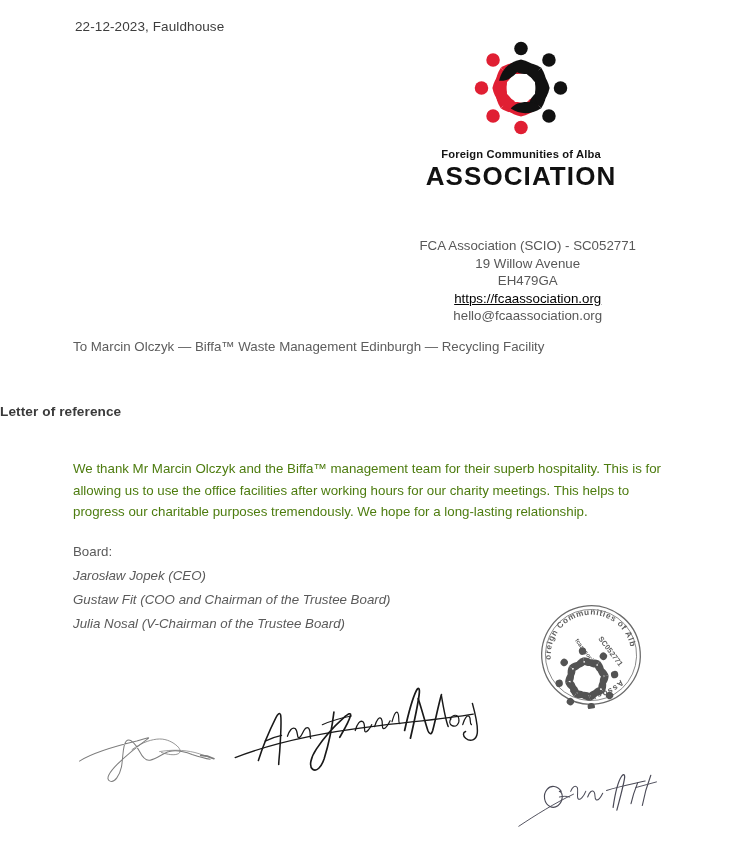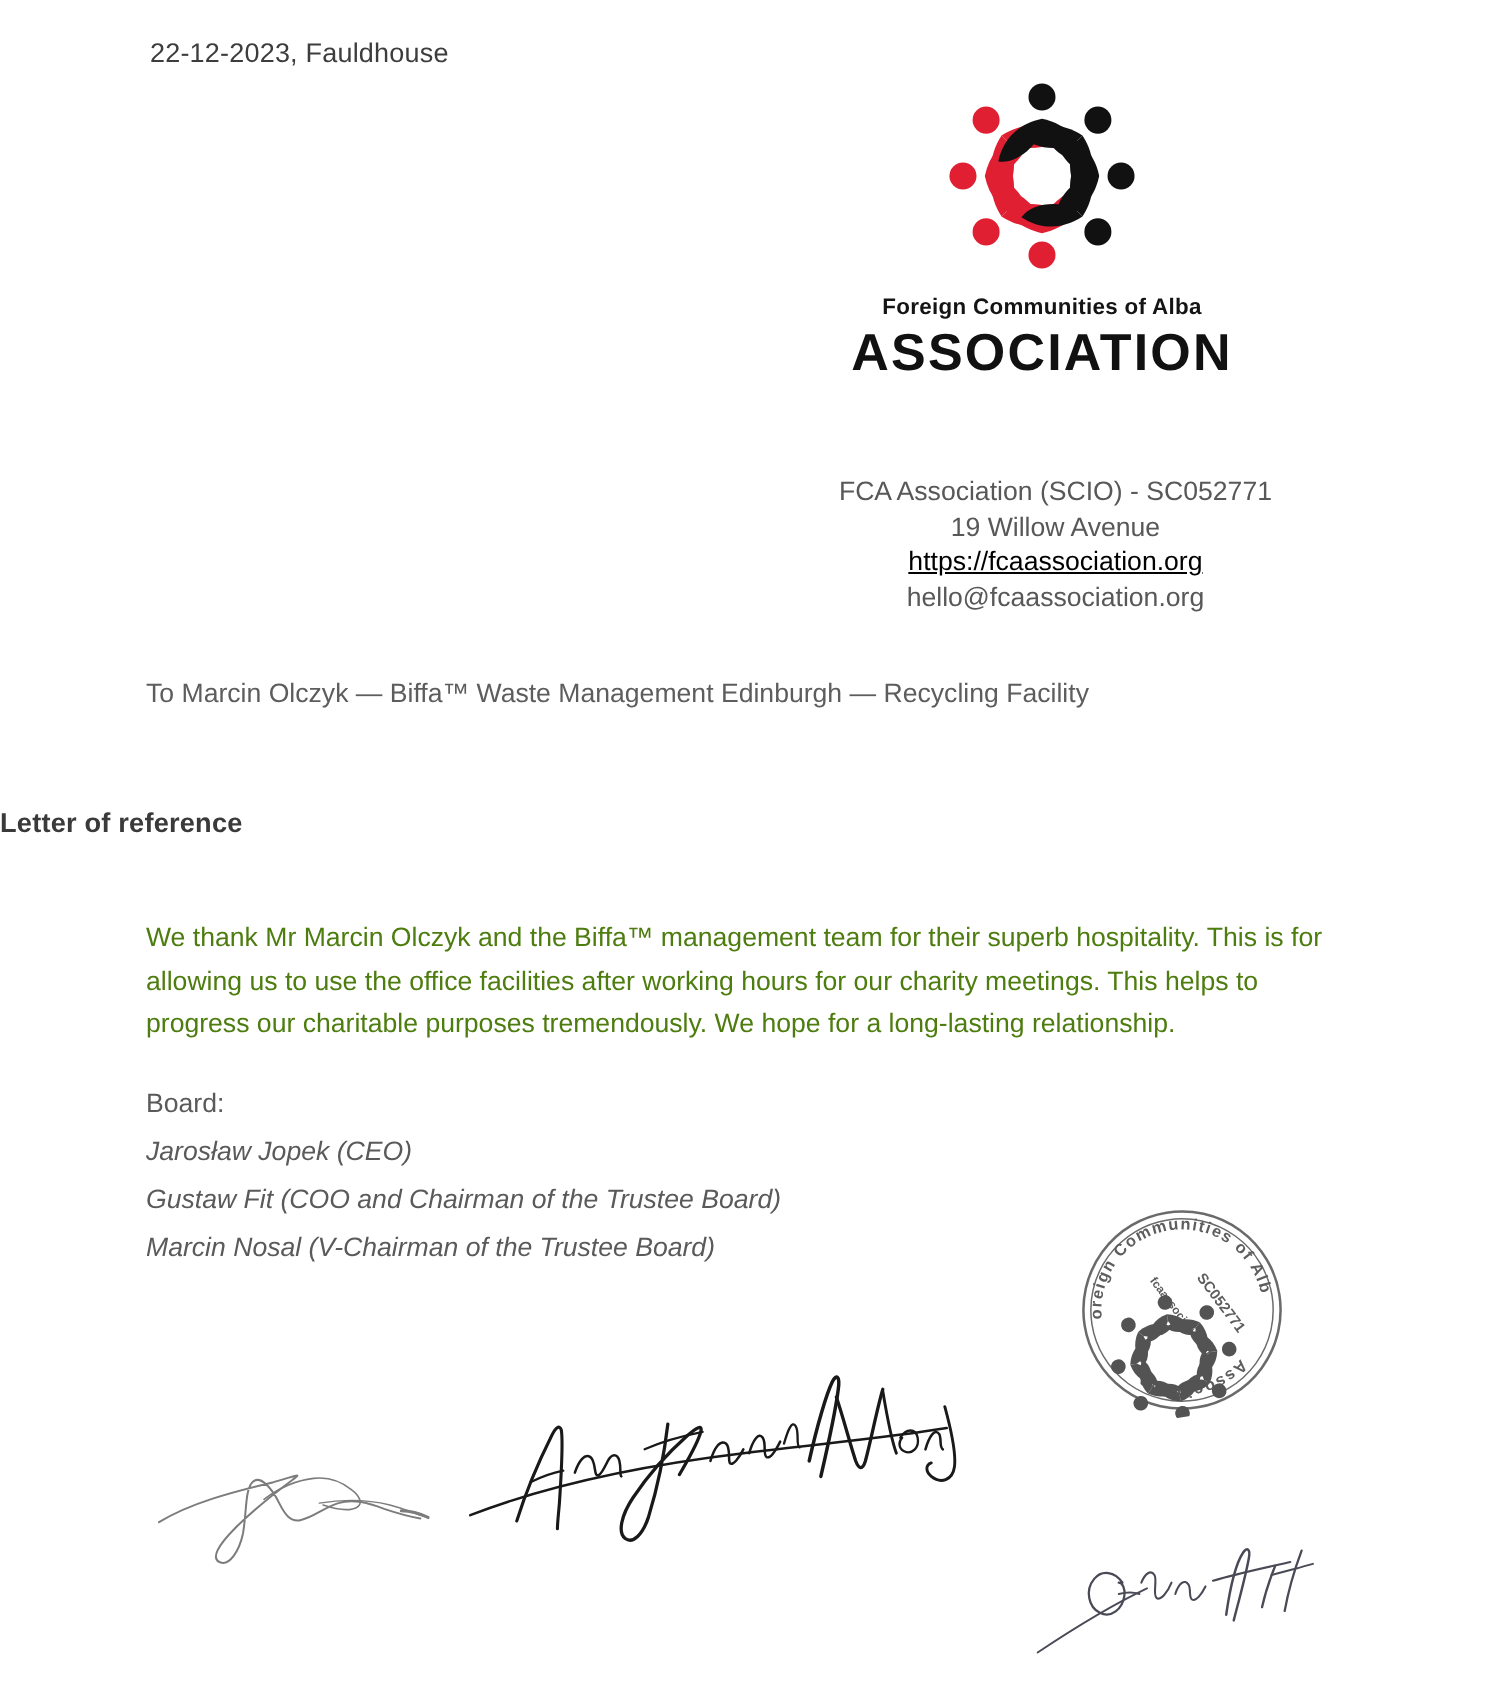--- a/index.html
+++ b/index.html
@@ -185,37 +185,38 @@
         <use href="#figure" fill="#111111" transform="rotate(135 100 100)"></use>
       </g>
     </svg>
     <div class="logo-name">Foreign Communities of Alba</div>
     <div class="logo-word">ASSOCIATION</div>
   </div>
 
   <div class="address-block">
     <div class="line">FCA Association (SCIO) - SC052771</div>
     <div class="line">19 Willow Avenue</div>
+    <div class="line">EH479GA</div>
     <div class="line">
       <a class="weblink" href="#">https://fcaassociation.org</a>
     </div>
     <div class="line">hello@fcaassociation.org</div>
   </div>
 
   <div class="recipient">To Marcin Olczyk — Biffa™ Waste Management Edinburgh — Recycling Facility</div>
 
   <div class="doc-title">Letter of reference</div>
 
   <div class="body-text">We thank Mr Marcin Olczyk and the Biffa™ management team for their superb hospitality. This is for allowing us to use the office facilities after working hours for our charity meetings. This helps to progress our charitable purposes tremendously. We hope for a long-lasting relationship.</div>
 
   <div class="signed-block">
     <div class="signed-label">Board:</div>
     <div class="signatory">Jarosław Jopek (CEO)</div>
     <div class="signatory">Gustaw Fit (COO and Chairman of the Trustee Board)</div>
-    <div class="signatory">Marcin Nosal (V-Chairman of the Trustee Board)</div>
+    <div class="signatory">Julia Nosal (V-Chairman of the Trustee Board)</div>
   </div>
 
   <svg class="stamp" viewBox="0 0 200 200">
     <defs>
       <path id="arcTop" d="M 100,100 m -76,0 a 76,76 0 1,1 152,0" fill="none"></path>
       <path id="arcBottom" d="M 100,100 m 72,0 a 72,72 0 1,1 -144,0" fill="none"></path>
       <g id="stampfig">
         <circle cx="100" cy="58" r="5.5"></circle>
         <path d="M100 67 C 90 69, 84 76, 82 85 C 89 86, 96 80, 100 72 Z"></path>
         <path d="M100 67 C 110 69, 116 76, 118 85 C 111 86, 104 80, 100 72 Z"></path>

